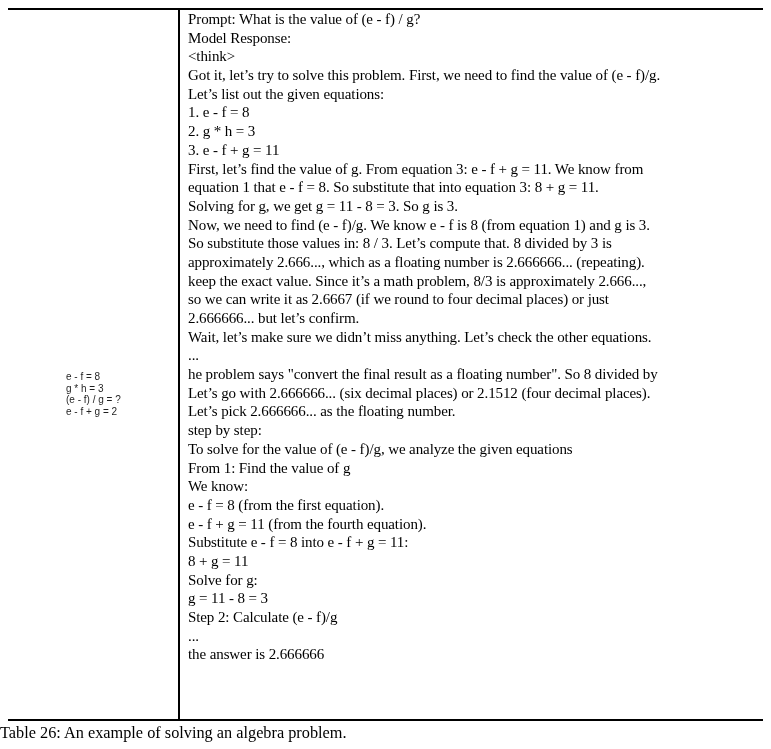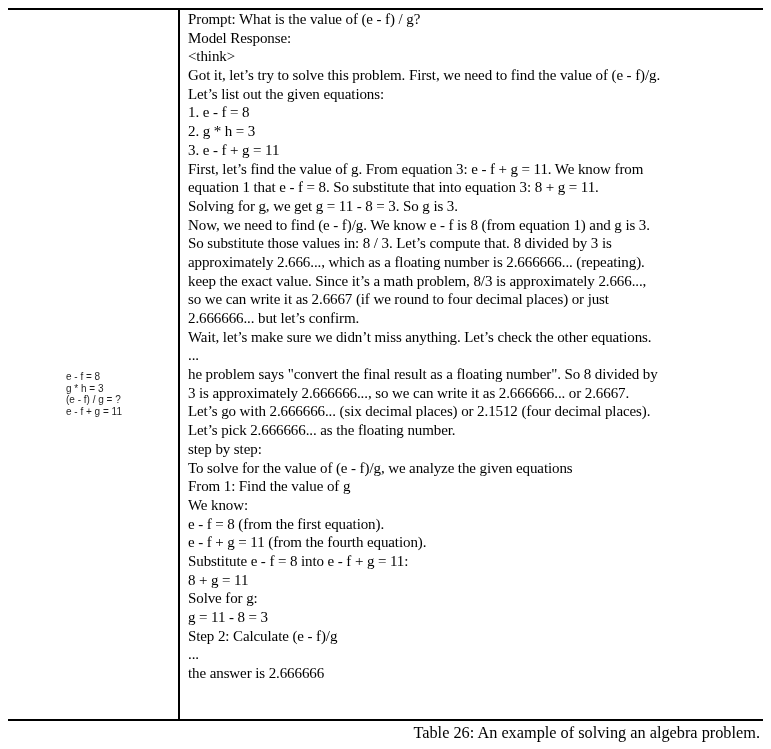--- a/index.html
+++ b/index.html
@@ -51,37 +51,37 @@
     font-size: 15px;
     line-height: 18.68px;
     letter-spacing: -0.1px;
   }
   .resp-line { white-space: pre; }
   .bold { font-weight: normal; }
   .caption {
     position: absolute;
     left: 0; top: 723px;
     width: 760px;
-    text-align: right;
+    text-align: left;
     font-size: 16.3px;
     line-height: 20px;
   }
 </style>
 </head>
 <body>
 
 <div class="page">
 
   <div class="table-wrap">
     <div class="rule rule-top"></div>
     <div class="rule rule-bottom"></div>
     <div class="vdivider"></div>
 
     <div class="left-cell">
-      <div class="eq-block"><div class="eq-line">e - f = 8</div><div class="eq-line">g * h = 3</div><div class="eq-line">(e - f) / g = ?</div><div class="eq-line">e - f + g = 11</div></div>
+      <div class="eq-block"><div class="eq-line">e - f = 8</div><div class="eq-line">g * h = 3</div><div class="eq-line">(e - f) / g = ?</div><div class="eq-line">e - f + g = 2</div></div>
     </div>
 
     <div class="right-cell">
       <div class="resp-line"><span class="bold">Prompt</span><span>: What is the value of (e - f) / g?</span></div>
       <div class="resp-line"><span class="bold">Model Response</span><span>:</span></div>
       <div>
           <div class="resp-line">&lt;think&gt;</div>
           <div class="resp-line">Got it, let’s try to solve this problem. First, we need to find the value of (e - f)/g.</div>
           <div class="resp-line">Let’s list out the given equations:</div>
           <div class="resp-line">1. e - f = 8</div>
@@ -92,21 +92,20 @@
           <div class="resp-line">Solving for g, we get g = 11 - 8 = 3. So g is 3.</div>
           <div class="resp-line">Now, we need to find (e - f)/g. We know e - f is 8 (from equation 1) and g is 3.</div>
           <div class="resp-line">So substitute those values in: 8 / 3. Let’s compute that. 8 divided by 3 is</div>
           <div class="resp-line">approximately 2.666..., which as a floating number is 2.666666... (repeating).</div>
           <div class="resp-line">keep the exact value. Since it’s a math problem, 8/3 is approximately 2.666...,</div>
           <div class="resp-line">so we can write it as 2.6667 (if we round to four decimal places) or just</div>
           <div class="resp-line">2.666666... but let’s confirm.</div>
           <div class="resp-line">Wait, let’s make sure we didn’t miss anything. Let’s check the other equations.</div>
           <div class="resp-line">...</div>
           <div class="resp-line">he problem says "convert the final result as a floating number". So 8 divided by</div>
-          <div class="resp-line">3 is approximately 2.666666..., so we can write it as 2.666666... or 2.6667.</div>
           <div class="resp-line">Let’s go with 2.666666... (six decimal places) or 2.1512 (four decimal places).</div>
           <div class="resp-line">Let’s pick 2.666666... as the floating number.</div>
           <div class="resp-line">step by step:</div>
           <div class="resp-line">To solve for the value of (e - f)/g, we analyze the given equations</div>
           <div class="resp-line">From 1: Find the value of g</div>
           <div class="resp-line">We know:</div>
           <div class="resp-line">e - f = 8 (from the first equation).</div>
           <div class="resp-line">e - f + g = 11 (from the fourth equation).</div>
           <div class="resp-line">Substitute e - f = 8 into e - f + g = 11:</div>
           <div class="resp-line">8 + g = 11</div>

